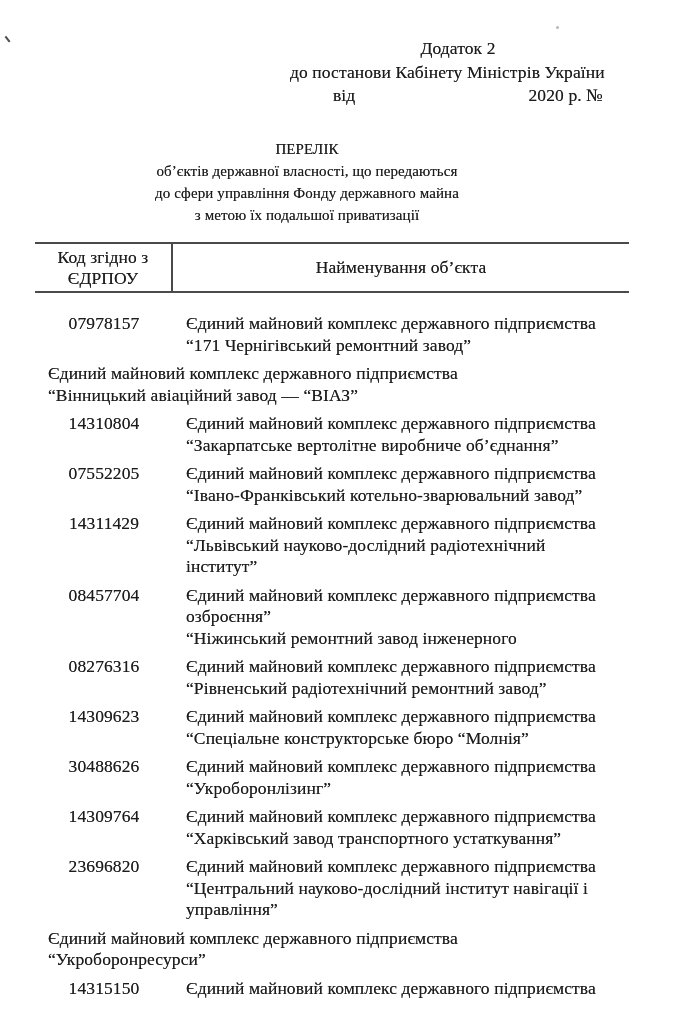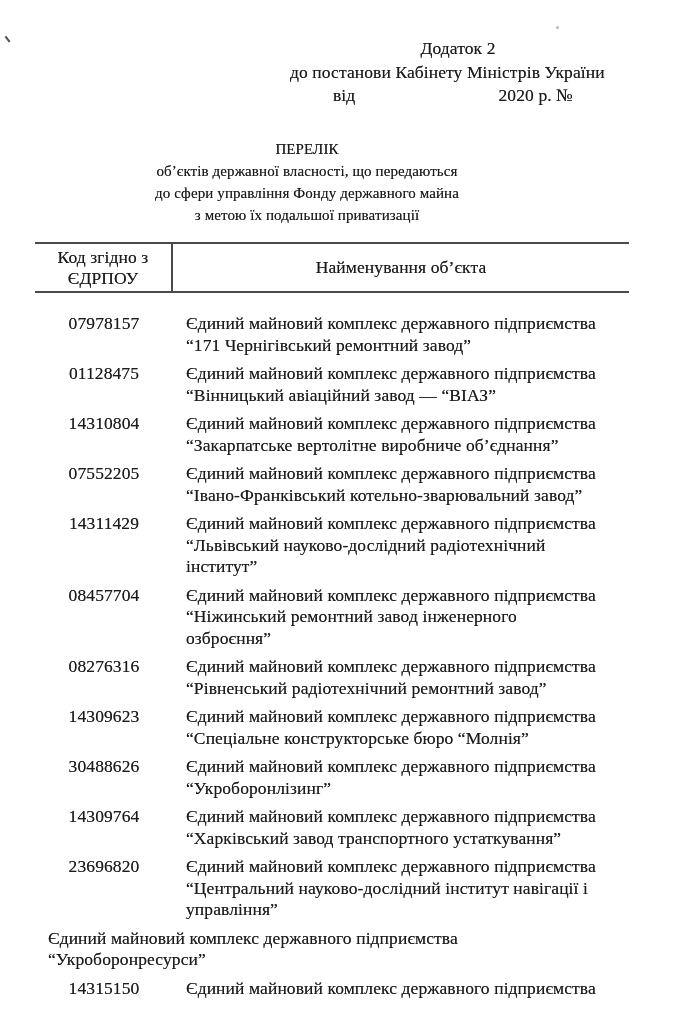--- a/index.html
+++ b/index.html
@@ -48,21 +48,21 @@
     top: 37px;
     left: 290px;
     width: 336px;
     font-size: 17.5px;
     line-height: 23.5px;
     white-space: nowrap;
   }
   .annex-line1 { text-align: center; }
   .annex-line3 { display: flex; }
   .annex-date-prefix { margin-left: 43px; }
-  .annex-date-value { margin-left: auto; margin-right: 53px; }
+  .annex-date-value { margin-left: auto; margin-right: 23px; }
 
   
   .title {
     position: absolute;
     top: 138px;
     left: 0;
     width: 614px;
     text-align: center;
     font-size: 15px;
     line-height: 22px;
@@ -151,21 +151,20 @@
     <div class="tbody" id="tbody">
   <div class="row">
     <div class="cell code">07978157</div>
     <div class="cell name">
             <div class="line">Єдиний майновий комплекс державного підприємства</div>
             <div class="line">“171 Чернігівський ремонтний завод”</div>
           </div>
   </div>
 
   <div class="row">
-    <div class="cell code">01128475</div>
     <div class="cell name">
             <div class="line">Єдиний майновий комплекс державного підприємства</div>
             <div class="line">“Вінницький авіаційний завод — “ВІАЗ”</div>
           </div>
   </div>
 
   <div class="row">
     <div class="cell code">14310804</div>
     <div class="cell name">
             <div class="line">Єдиний майновий комплекс державного підприємства</div>
@@ -187,22 +186,22 @@
             <div class="line">Єдиний майновий комплекс державного підприємства</div>
             <div class="line">“Львівський науково-дослідний радіотехнічний</div>
             <div class="line">інститут”</div>
           </div>
   </div>
 
   <div class="row">
     <div class="cell code">08457704</div>
     <div class="cell name">
             <div class="line">Єдиний майновий комплекс державного підприємства</div>
+            <div class="line">озброєння”</div>
             <div class="line">“Ніжинський ремонтний завод інженерного</div>
-            <div class="line">озброєння”</div>
           </div>
   </div>
 
   <div class="row">
     <div class="cell code">08276316</div>
     <div class="cell name">
             <div class="line">Єдиний майновий комплекс державного підприємства</div>
             <div class="line">“Рівненський радіотехнічний ремонтний завод”</div>
           </div>
   </div>

